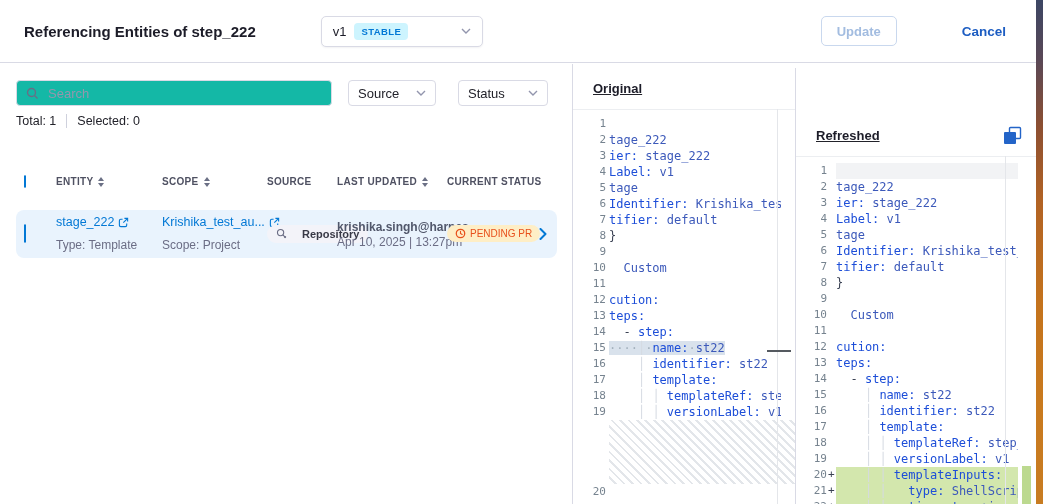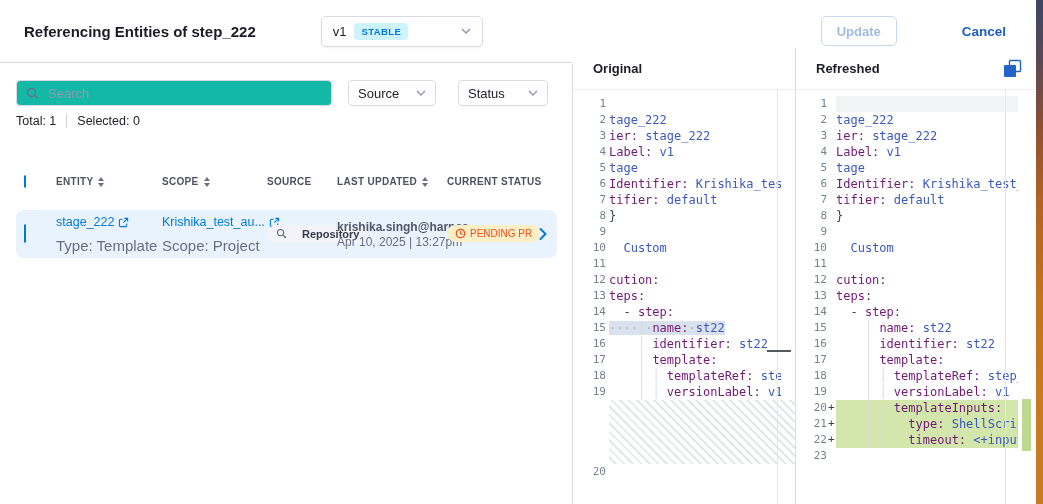--- a/index.html
+++ b/index.html
@@ -46,48 +46,48 @@
   .thead .hcell{display:flex;align-items:center;white-space:nowrap;}
   .sort{display:inline-flex;flex-direction:column;gap:2px;margin-left:5px;}
   .sort i{display:block;width:0;height:0;border-left:3px solid transparent;border-right:3px solid transparent;}
   .sort .up{border-bottom:4px solid #6b7085;}
   .sort .dn{border-top:4px solid #6b7085;}
 
   .trow{position:absolute;left:16px;top:146px;width:541px;height:48px;background:#e9f3fd;border-radius:8px;cursor:pointer;}
   .cb{width:15px;height:15px;border:1.6px solid #0278d5;border-radius:4px;background:#fff;box-sizing:border-box;cursor:pointer;}
   .cell-main{font-size:12.5px;line-height:15px;}
   .link{color:#0278d5;display:inline-flex;align-items:center;gap:4px;cursor:pointer;text-decoration:none;white-space:nowrap;}
-  .sub{font-size:15px;color:#6b6d85;margin-top:8px;white-space:nowrap;}
+  .sub{font-size:12px;color:#6b6d85;margin-top:8px;white-space:nowrap;}
   .pill{display:inline-flex;align-items:center;gap:15px;background:#f3f3f9;border-radius:10px;padding:3px 9px;
     font-size:11px;font-weight:bold;color:#383946;white-space:nowrap;}
   .upd-by{font-weight:bold;color:#51576b;font-size:12px;white-space:nowrap;}
   .upd-at{font-size:12px;color:#6b6d85;white-space:nowrap;margin-top:1px;}
   .badge{display:inline-flex;align-items:center;gap:4px;background:#feeec6;color:#e8501c;
     font-size:10px;font-weight:normal;border-radius:10px;padding:3px 8px;white-space:nowrap;}
   .rowchev{display:flex;align-items:center;cursor:pointer;}
 
   
-  .panel{position:absolute;top:48px;bottom:0;background:#fff;}
+  .panel{position:absolute;top:68px;bottom:0;background:#fff;text-decoration:underline;}
   .panel.original{left:573px;width:222px;border-right:1px solid #d9dae5;box-sizing:content-box;}
-  .panel.refreshed{left:796px;width:240px;}
+  .panel.refreshed{left:796px;width:240px;margin-top:47px;}
   .phead{height:41px;display:flex;align-items:center;justify-content:space-between;
     padding:0 14px 0 20px;font-weight:bold;font-size:13px;color:#1c1c28;}
   .pcode{position:absolute;left:0;right:0;top:41px;bottom:0;overflow:hidden;padding-top:6px;
     border-top:1px solid #eceef1;font-family:"DejaVu Sans Mono",monospace;cursor:text;}
   .cl{display:flex;height:16px;line-height:16px;}
   .ln{flex:none;text-align:right;color:#76838f;font-size:11px;}
   .orig .ln{width:33px;} .orig .plus{flex:none;width:3px;}
   .refr .ln{width:31px;} .refr .plus{flex:none;width:9px;color:#3b4254;font-size:11px;padding-left:1px;box-sizing:border-box;}
   .code{flex:1;white-space:pre;overflow:hidden;font-size:12px;}
   .orig .code{margin-right:14px;}
   .refr .code{margin-right:18px;}
   .green .code{background:#d3e7ad;}
   .dim .code{background:#f2f3f5;}
   .hlwrap{background:#d9e2ec;}
-  .tk-key{color:#701a75;} .tk-val{color:#3c59ba;} .tk-pl{color:#3b4254;}
+  .tk-key{color:#1d4ed8;} .tk-val{color:#3c59ba;} .tk-pl{color:#3b4254;}
   .tk-guide{color:#d5dae2;} .tk-dots{color:#a3b1bd;}
   .hatch{height:64px;margin-left:36px;
     background:repeating-linear-gradient(45deg,#ffffff,#ffffff 4px,#e3e6ea 4px,#e3e6ea 6px);}
   .scrollline{position:absolute;top:41px;bottom:0;width:1px;background:#e4e6ea;}
   .original .scrollline{left:204px;}
   .refreshed .scrollline{left:209px;}
   .ruler-green{position:absolute;right:5px;width:9px;top:351px;height:52px;background:#bcd98f;}
   .sash-dash{position:absolute;left:767px;top:350px;width:24px;height:2px;background:#555a60;}
   svg{display:block;}
 </style>

